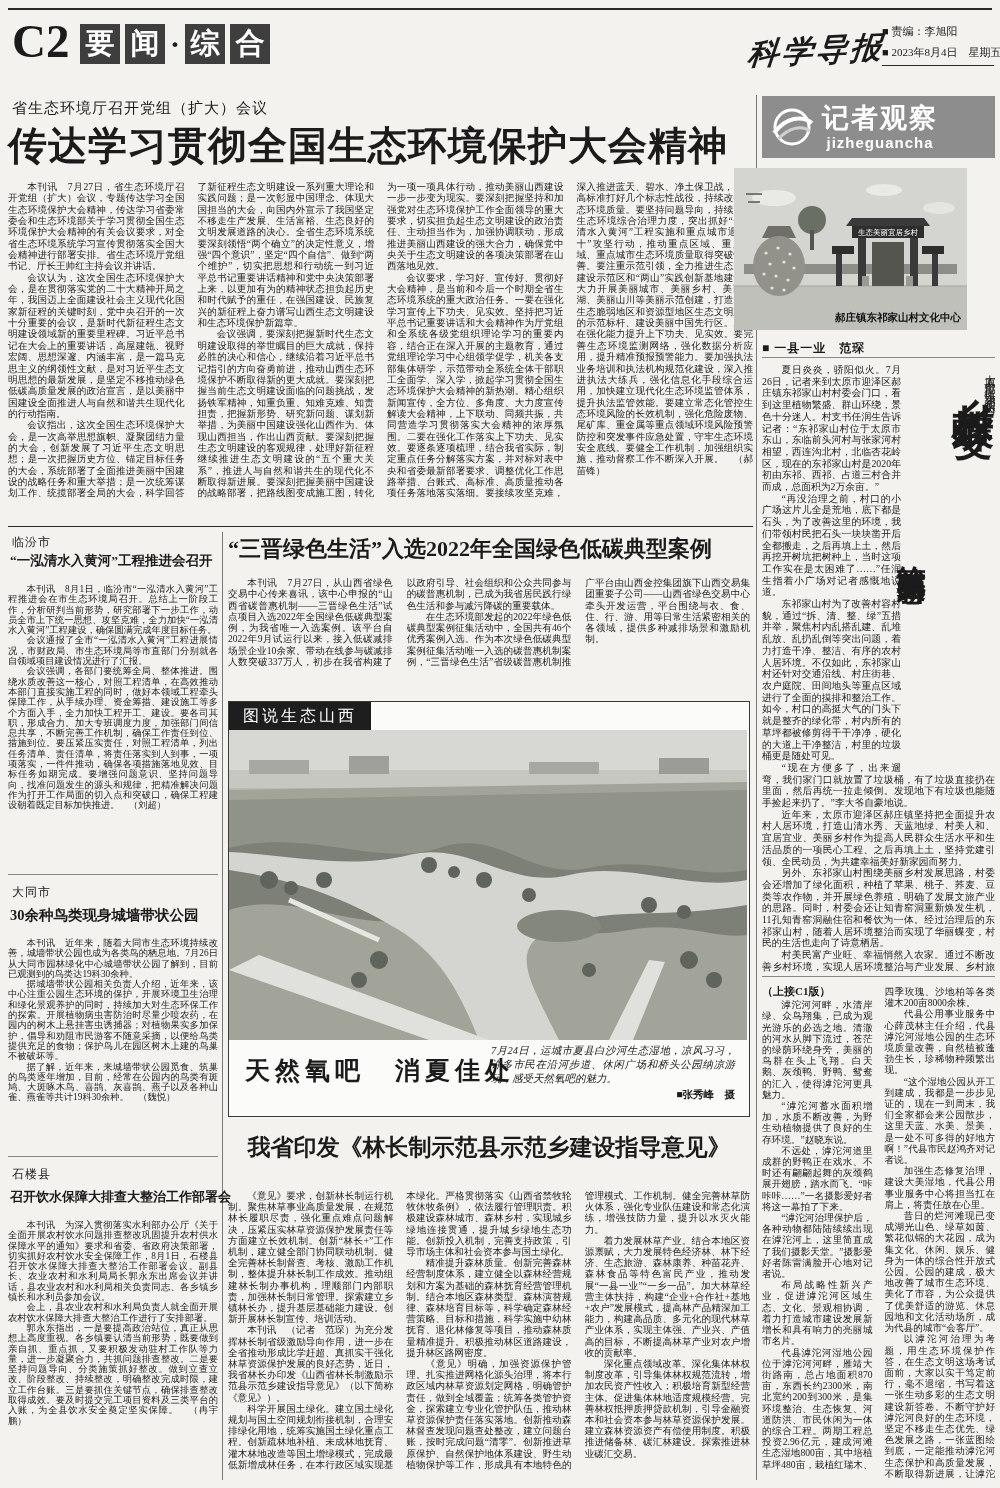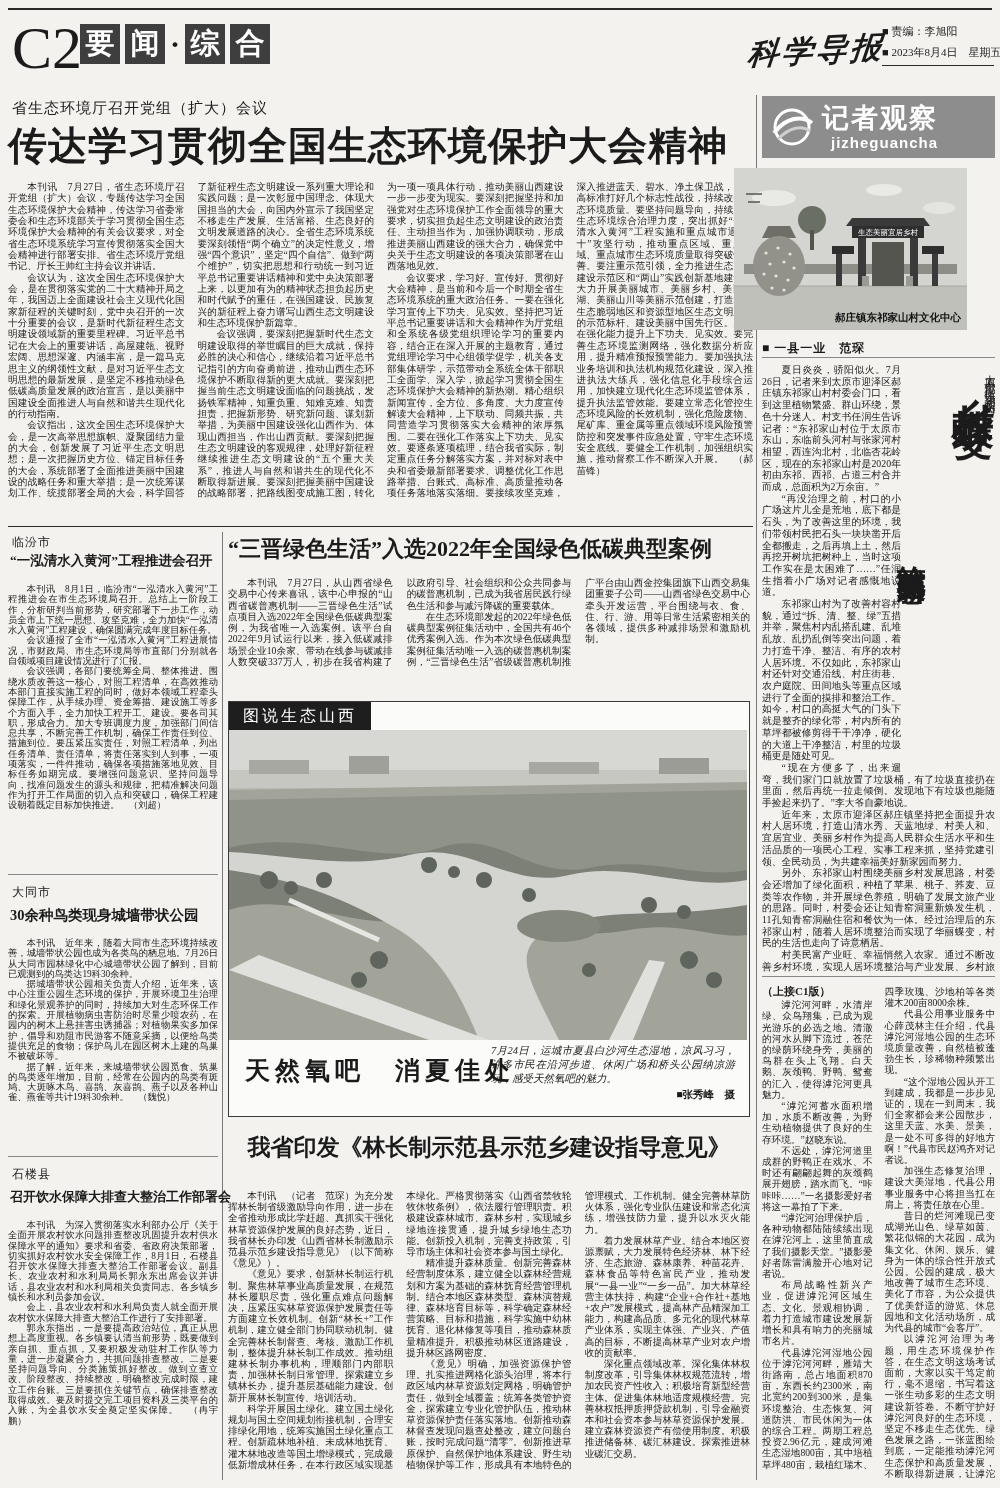--- a/index.html
+++ b/index.html
@@ -3,21 +3,21 @@
 <meta charset="utf-8">
 <style>
   html,body{margin:0;padding:0}
   body{width:1000px;height:1488px;position:relative;background:#f3f2ef;color:#1b1b1b;
        font-family:"Liberation Serif","DejaVu Serif",serif;overflow:hidden}
   .abs{position:absolute}
   .rule{position:absolute;background:#2a2a2a}
   .jtext p{margin:0;text-indent:2em;text-align:justify}
   .jtext{overflow:hidden}
   
-  .c2{font-size:60px;font-weight:normal;line-height:1}
+  .c2{font-size:47px;font-weight:bold;line-height:1}
   .secboxes{display:flex;align-items:center;gap:5px}
   .secbox{width:40px;height:40px;background:#3e3e3e;color:#fff;display:flex;align-items:center;justify-content:center;
           font-family:"Liberation Sans","DejaVu Sans",sans-serif;font-weight:bold;font-size:29px}
   .middot{font-size:30px;font-weight:bold}
   .masthead{font-size:31px;font-weight:bold;font-style:italic;transform:skewX(-8deg) rotate(-3deg);letter-spacing:3px;white-space:nowrap}
   .edline{font-family:Liberation Serif, serif;font-size:11px;white-space:nowrap}
   
   .kicker-lead{font-size:15px;letter-spacing:1px}
   .headline-lead{font-family:"Liberation Sans","DejaVu Sans",sans-serif;font-weight:900;font-size:39px;white-space:nowrap;letter-spacing:1px}
   .lead-body{column-count:4;column-gap:13px;font-size:9.6px;line-height:11.35px}
@@ -34,21 +34,21 @@
             display:flex;align-items:center;justify-content:center;letter-spacing:3px}
   .cap-title{font-size:25px;font-weight:bold;letter-spacing:5px;white-space:nowrap}
   .cap-text{font-size:10.5px;font-style:italic;line-height:14px;text-align:justify}
   .cap-credit{font-size:10.5px;font-weight:bold;text-align:right}
   .head-forest{font-family:"Liberation Sans","DejaVu Sans",sans-serif;font-weight:900;font-size:23px;text-align:center;white-space:nowrap}
   .forest-body{column-count:3;column-gap:13px;font-size:9.6px;line-height:11.2px}
   
   .obsbox{background:#8d8d8d;display:flex;align-items:center;padding:8px 6px;box-sizing:border-box}
   .obs-txt{color:#fff;font-family:"Liberation Sans","DejaVu Sans",sans-serif;font-weight:bold;line-height:1;margin-left:6px}
   .obs-cn{font-size:27px;letter-spacing:2px}
-  .obs-py{font-size:15px;text-align:right;margin-top:3px;letter-spacing:1px}
+  .obs-py{font-size:15px;text-align:center;margin-top:3px;letter-spacing:1px}
   .photo-cap-overlay{position:absolute;right:6px;bottom:5px;font-size:10.5px;font-weight:bold;color:#111}
   .reporter{font-size:12px;font-weight:bold;letter-spacing:1px}
   .obs-article{font-size:9.8px;line-height:11.7px}
   .vheadbox{float:right;width:90px;height:402px;position:relative;margin-left:4px}
   .vkicker{position:absolute;top:2px;right:0;writing-mode:vertical-rl;font-size:11.5px;letter-spacing:3px;height:190px}
   .vh1{position:absolute;top:0;right:17px;writing-mode:vertical-rl;font-size:42px;font-weight:bold;letter-spacing:6px}
   .vh2{position:absolute;top:178px;left:0;writing-mode:vertical-rl;font-size:29px;font-weight:bold;letter-spacing:2px}
   .cont-body{column-count:2;column-gap:12px;font-size:9.6px;line-height:11.2px}
   .cont-label{font-weight:bold;text-indent:0 !important;font-size:11px;margin-bottom:2px !important}
 </style>
@@ -156,22 +156,22 @@
         <circle cx="360" cy="240" r="7"></circle>
     </g>
   </svg>
   <div class="abs cap-title" style="left:16px;top:352px">天然氧吧　消夏佳处</div>
   <div class="abs cap-text" style="left:262px;top:342px;width:244px">7月24日，运城市夏县白沙河生态湿地，凉风习习，许多市民在沿河步道、休闲广场和桥头公园纳凉游玩，感受天然氧吧的魅力。</div>
   <div class="abs cap-credit" style="left:350px;top:386px;width:156px">■张秀峰　摄</div>
 </div>
 
 <div class="abs head-forest" style="left:228px;top:1132px;width:522px">我省印发《林长制示范县示范乡建设指导意见》</div>
 <div class="abs jtext forest-body" style="left:228px;top:1190px;width:522px;height:296px">
+    <p>《意见》要求，创新林长制运行机制。聚焦林草事业高质量发展，在规范林长履职尽责，强化重点难点问题解决，压紧压实林草资源保护发展责任等方面建立长效机制。创新“林长+”工作机制，建立健全部门协同联动机制。健全完善林长制督查、考核、激励工作机制，整体提升林长制工作成效。推动组建林长制办事机构，理顺部门内部职责，加强林长制日常管理。探索建立乡镇林长办，提升基层基础能力建设。创新开展林长制宣传、培训活动。</p>
     <p>本刊讯　（记者　范琛）为充分发挥林长制省级激励导向作用，进一步在全省推动形成比学赶超、真抓实干强化林草资源保护发展的良好态势，近日，我省林长办印发《山西省林长制激励示范县示范乡建设指导意见》（以下简称《意见》）。</p>
-    <p>《意见》要求，创新林长制运行机制。聚焦林草事业高质量发展，在规范林长履职尽责，强化重点难点问题解决，压紧压实林草资源保护发展责任等方面建立长效机制。创新“林长+”工作机制，建立健全部门协同联动机制。健全完善林长制督查、考核、激励工作机制，整体提升林长制工作成效。推动组建林长制办事机构，理顺部门内部职责，加强林长制日常管理。探索建立乡镇林长办，提升基层基础能力建设。创新开展林长制宣传、培训活动。</p>
     <p>科学开展国土绿化。建立国土绿化规划与国土空间规划衔接机制，合理安排绿化用地，统筹实施国土绿化重点工程。创新疏林地补植、未成林地抚育、灌木林地改造等国土增绿模式，完成最低新增成林任务，在本行政区域实现基本绿化。严格贯彻落实《山西省禁牧轮牧休牧条例》，依法履行管理职责。积极建设森林城市、森林乡村，实现城乡绿地连接贯通，提升城乡绿地生态功能。创新投入机制，完善支持政策，引导市场主体和社会资本参与国土绿化。</p>
     <p>精准提升森林质量。创新完善森林经营制度体系，建立健全以森林经营规划和方案为基础的森林抚育经营管理机制。结合本地区森林类型、森林演替规律、森林培育目标等，科学确定森林经营策略、目标和措施，科学实施中幼林抚育、退化林修复等项目，推动森林质量精准提升。积极推动林区道路建设，提升林区路网密度。</p>
     <p>《意见》明确，加强资源保护管理。扎实推进网格化源头治理，将本行政区域内林草资源划定网格，明确管护责任，做到全域覆盖；统筹各类管护资金，探索建立专业化管护队伍，推动林草资源保护责任落实落地。创新推动森林督查发现问题查处整改，建立问题台账，按时完成问题“清零”。创新推进草原保护、自然保护地体系建设、野生动植物保护等工作，形成具有本地特色的管理模式、工作机制。健全完善林草防火体系，强化专业队伍建设和常态化演练，增强技防力量，提升以水灭火能力。</p>
     <p>着力发展林草产业。结合本地区资源禀赋，大力发展特色经济林、林下经济、生态旅游、森林康养、种苗花卉、森林食品等特色富民产业，推动发展“一县一业”“一乡一品”。加大林草经营主体扶持，构建“企业+合作社+基地+农户”发展模式，提高林产品精深加工能力，构建高品质、多元化的现代林草产业体系，实现主体强、产业兴、产值高的目标，不断提高林草产业对农户增收的贡献率。</p>
     <p>深化重点领域改革。深化集体林权制度改革，引导集体林权规范流转，增加农民资产性收入；积极培育新型经营主体。促进集体林地适度规模经营。完善林权抵押质押贷款机制，引导金融资本和社会资本参与林草资源保护发展。建立森林资源资产有偿使用制度。积极推进储备林、碳汇林建设。探索推进林业碳汇交易。</p>
   </div>
 
 <div class="abs obsbox" style="left:762px;top:96px;width:233px;height:62px">
   <svg width="48" height="48" viewBox="0 0 48 48">
     <circle cx="24" cy="24" r="17" fill="none" stroke="#ffffff" stroke-width="3"></circle>
@@ -236,21 +236,21 @@
 <div class="abs reporter" style="left:762px;top:340px">■ 一县一业　范琛</div>
 <div class="rule" style="left:762px;top:357px;width:233px;height:1px;background:#888"></div>
 
 <div class="abs jtext obs-article" style="left:762px;top:364px;width:233px;height:608px">
   <div class="vheadbox">
     <div class="vkicker">太原市郝庄镇东祁家山村</div>
     <div class="vh1">乡村蝶变</div>
     <div class="vh2">绘就美丽新画卷</div>
   </div>
   <div style="display:contents"><p>夏日炎炎，骄阳似火。7月26日，记者来到太原市迎泽区郝庄镇东祁家山村村委会门口，看到这里植物繁盛、群山环绕，景色十分迷人。村支书任润生告诉记者：“东祁家山村位于太原市东山，东临前头河村与张家河村相望，西连沟北村，北临杏花岭区，现在的东祁家山村是2020年初由东祁、西祁、占道三村合并而成，总面积为2万余亩。”</p><p>“再没治理之前，村口的小广场这片儿全是荒地，底下都是石头，为了改善这里的环境，我们带领村民把石头一块块凿开后全都搬走，之后再填上土，然后再挖开树坑把树种上，当时这项工作实在是太困难了……”任润生指着小广场对记者感慨地说道。</p><p>东祁家山村为了改善村容村貌，通过“拆、清、整、绿”五措并举，聚焦村内乱搭乱建、乱堆乱放、乱扔乱倒等突出问题，着力打造干净、整洁、有序的农村人居环境。不仅如此，东祁家山村还针对交通沿线、村庄街巷、农户庭院、田间地头等重点区域进行了全面的摸排和整治工作。如今，村口的高挺大气的门头下就是整齐的绿化带，村内所有的草坪都被修剪得干干净净，硬化的大道上干净整洁，村里的垃圾桶更是随处可见。</p><p>“现在方便多了，出来遛弯，我们家门口就放置了垃圾桶，有了垃圾直接扔在里面，然后再统一拉走倾倒。发现地下有垃圾也能随手捡起来扔了。”李大爷自豪地说。</p></div>
-  <div style="display:contents"><p>近年来，太原市迎泽区郝庄镇坚持把全面提升农村人居环境，打造山清水秀、天蓝地绿、村美人和、宜居宜业、美丽乡村作为提高人民群众生活水平和生活品质的一项民心工程、实事工程来抓，坚持党建引领、全民动员，为共建幸福美好新家园而努力。</p><p>另外、东祁家山村围绕美丽乡村发展思路，村委会还增加了绿化面积，种植了苹果、桃子、荞麦、豆类等农作物，并开展绿色养殖，明确了发展文旅产业的思路。同时，村委会还让知青窑洞重新焕发生机，11孔知青窑洞融住宿和餐饮为一体。经过治理后的东祁家山村，随着人居环境整治而实现了华丽蝶变，村民的生活也走向了诗意栖居。</p><p>村美民富产业旺、幸福悄然入农家。通过不断改善乡村环境，实现人居环境整治与产业发展、乡村旅游的有机融合，东祁家山村已经成为了人人向往的“诗和远方”。</p></div>
+  <div style="display:contents"><p>近年来，太原市迎泽区郝庄镇坚持把全面提升农村人居环境，打造山清水秀、天蓝地绿、村美人和、宜居宜业、美丽乡村作为提高人民群众生活水平和生活品质的一项民心工程、之后再填上土，坚持党建引领、全民动员，为共建幸福美好新家园而努力。</p><p>另外、东祁家山村围绕美丽乡村发展思路，村委会还增加了绿化面积，种植了苹果、桃子、荞麦、豆类等农作物，并开展绿色养殖，明确了发展文旅产业的思路。同时，村委会还让知青窑洞重新焕发生机，11孔知青窑洞融住宿和餐饮为一体。经过治理后的东祁家山村，随着人居环境整治而实现了华丽蝶变，村民的生活也走向了诗意栖居。</p><p>村美民富产业旺、幸福悄然入农家。通过不断改善乡村环境，实现人居环境整治与产业发展、乡村旅游的有机融合，东祁家山村已经成为了人人向往的“诗和远方”。</p></div>
 </div>
 
 <div class="rule" style="left:762px;top:976px;width:233px;height:1px;background:#888"></div>
 
 <div class="abs jtext cont-body" style="left:762px;top:986px;width:233px;height:498px">
   <p class="cont-label" style="text-indent:0">（上接C1版）</p>
   <div style="display:contents"><p>滹沱河河畔，水清岸绿、众鸟翔集，已成为观光游乐的必选之地。清澈的河水从脚下流过，苍茫的绿荫环绕身旁，美丽的鸟群在头上飞翔。白天鹅、灰颈鸭、野鸭、鸳鸯的汇入，使得滹沱河更具魅力。</p><p>“滹沱河蓄水面积增加，水质不断改善，为野生动植物提供了良好的生存环境。”赵晓东说。</p><p>不远处，滹沱河道里成群的野鸭正在戏水、不时还有翩翩起舞的灰颈鹤展开翅膀，踏水而飞。“咔咔咔……”一名摄影爱好者将这一幕拍了下来。</p><p>“滹沱河治理保护后，各种动物都陆陆续续出现在滹沱河上，这里简直成了我们摄影天堂。”摄影爱好者陈雷满脸开心地对记者说。</p><p>布局战略性新兴产业，促进滹沱河区域生态、文化、景观相协调，着力打造城市建设发展新增长和具有响力的亮丽城市名片。</p><p>代县滹沱河湿地公园位于滹沱河河畔，雁靖大街路南，总占地面积870亩，东西长约2300米，南北宽约200到300米，是集环境整治、生态恢复、河道防洪、市民休闲为一体的综合工程。两期工程总投资2.96亿元，建成河滩生态湿地800亩，其中培植草坪480亩，栽植红瑞木、四季玫瑰、沙地柏等各类灌木200亩8000余株。</p><p>代县公用事业服务中心薛茂林主任介绍，代县滹沱河湿地公园的生态环境质量改善，自然植被蓬勃生长，珍稀物种频繁出现。</p><p>“这个湿地公园从开工到建成，我都是一步步见证的，现在一到周末，我们全家都会来公园散步，这里天蓝、水美、景美，是一处不可多得的好地方啊！”代县市民赵鸿齐对记者说。</p><p>加强生态修复治理，建设大美湿地，代县公用事业服务中心将担当扛在肩上，将责任放在心里。</p><p>昔日的烂河滩现已变成湖光山色、绿草如茵、繁花似锦的大花园，成为集文化、休闲、娱乐、健身为一体的综合性开放式公园。公园的建成，极大地改善了城市生态环境、美化了市容，为公众提供了优美舒适的游览、休息园地和文化活动场所，成为代县的城市“会客厅”。</p><p>以滹沱河治理为考题，用生态环境保护作答，在生态文明这场考试面前，大家以实干笃定前行，毫不退缩，书写着这一张生动多彩的生态文明建设新答卷。不断守护好滹沱河良好的生态环境，坚定不移走生态优先、绿色发展之路，一张蓝图绘到底，一定能推动滹沱河生态保护和高质量发展，不断取得新进展，让滹沱河成为造福人民的幸福河。</p></div>
 </div>
 
 </body></html>

